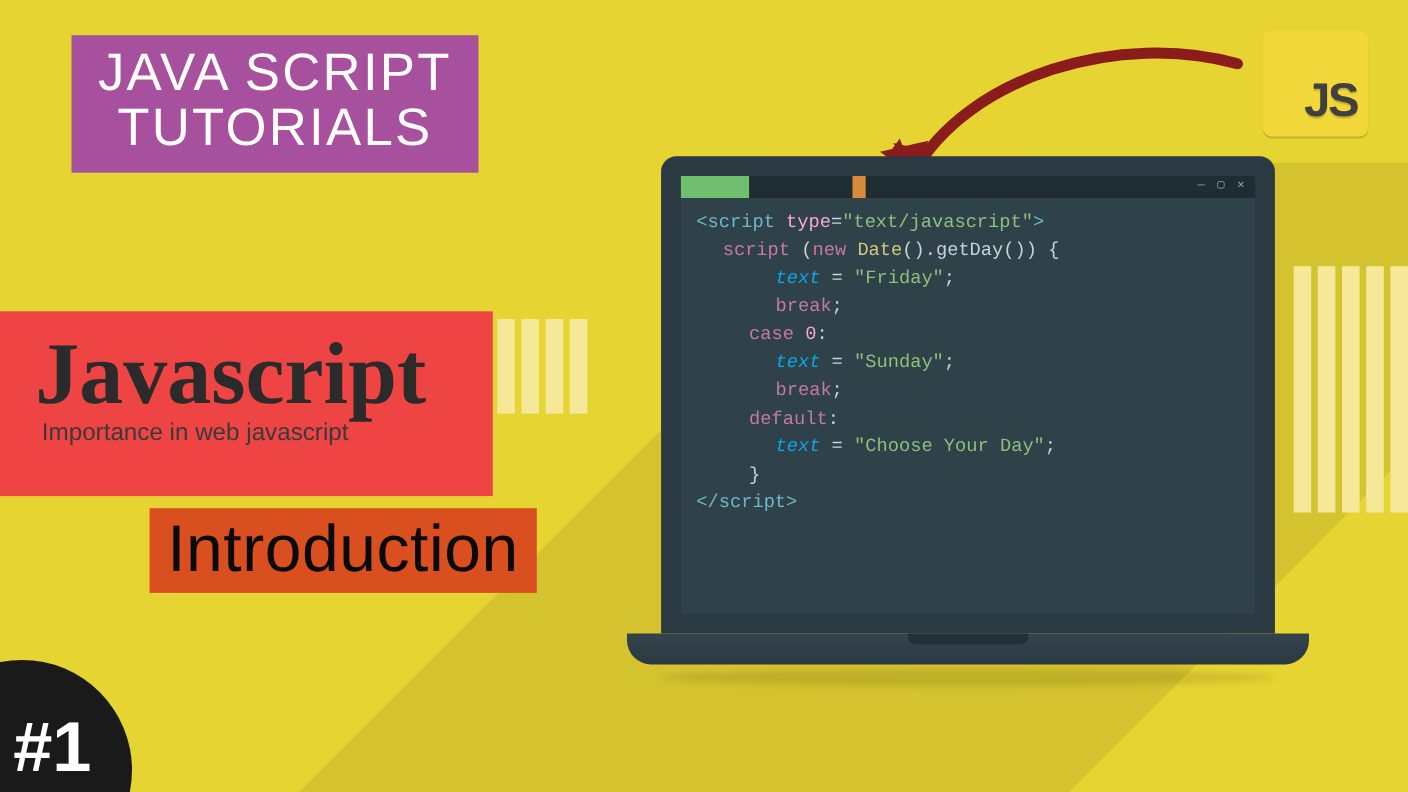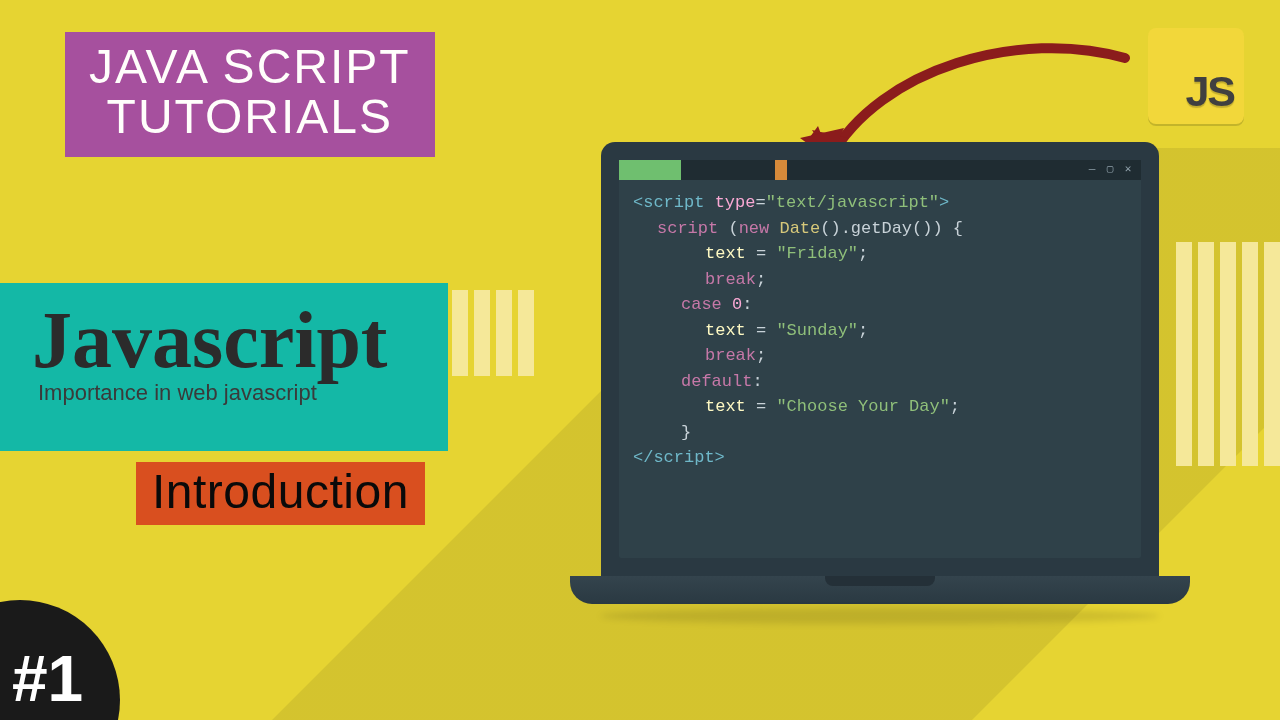--- a/index.html
+++ b/index.html
@@ -101,21 +101,21 @@
   background: #f5e899;
 }
 
 
 .title-card {
   position: absolute;
   top: 283px;
   left: 0;
   width: 448px;
   height: 168px;
-  background: #14b8a6;
+  background: #ef4444;
   padding: 12px 20px 8px 32px;
 }
 .title-card .big {
   font-family: Georgia, 'Times New Roman', serif;
   font-size: 80px;
   font-weight: bold;
   color: #2b2b2b;
   letter-spacing: 0px;
 }
 .title-card .sub {
@@ -127,21 +127,21 @@
 }
 
 
 .intro-label {
   position: absolute;
   top: 462px;
   left: 136px;
   background: #d94f1f;
   color: #0a0a0a;
   font-family: 'Arial Narrow', Arial, sans-serif;
-  font-size: 48px;
+  font-size: 60px;
   padding: 2px 16px 6px 16px;
   letter-spacing: 0.5px;
 }
 
 
 .ep-badge {
   position: absolute;
   bottom: 0;
   left: 0;
   width: 150px;
@@ -234,21 +234,21 @@
 }
 .code-body {
   padding: 10px 14px;
   color: #c8d2d8;
 }
 .code-body .tk-tag { color: #6fb8c9; }
 .code-body .tk-attr { color: #f9a8d4; }
 .code-body .tk-str { color: #8fbf7a; }
 .code-body .tk-kw { color: #c678a8; }
 .code-body .tk-func { color: #d6c87a; }
-.code-body .tk-var { color: #fef9c3; }
+.code-body .tk-var { color: #0ea5e9; font-style: italic; }
 .ind1 { padding-left: 24px; }
 .ind2 { padding-left: 48px; }
 .ind3 { padding-left: 72px; }
 
 .laptop-base {
   height: 28px;
   background: linear-gradient(#34444d, #2a3942);
   border-radius: 0 0 22px 22px;
   position: relative;
 }

